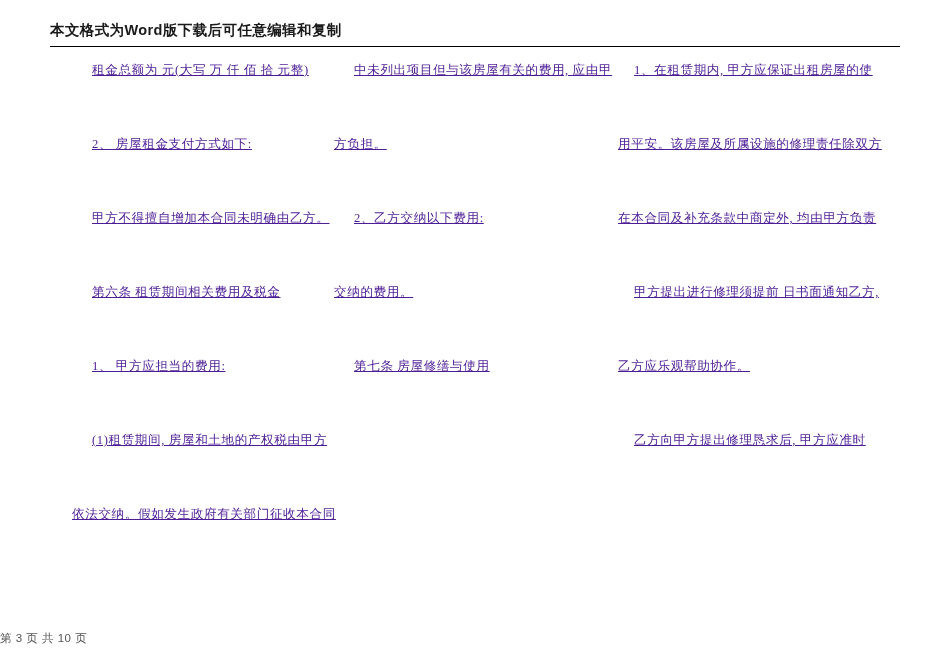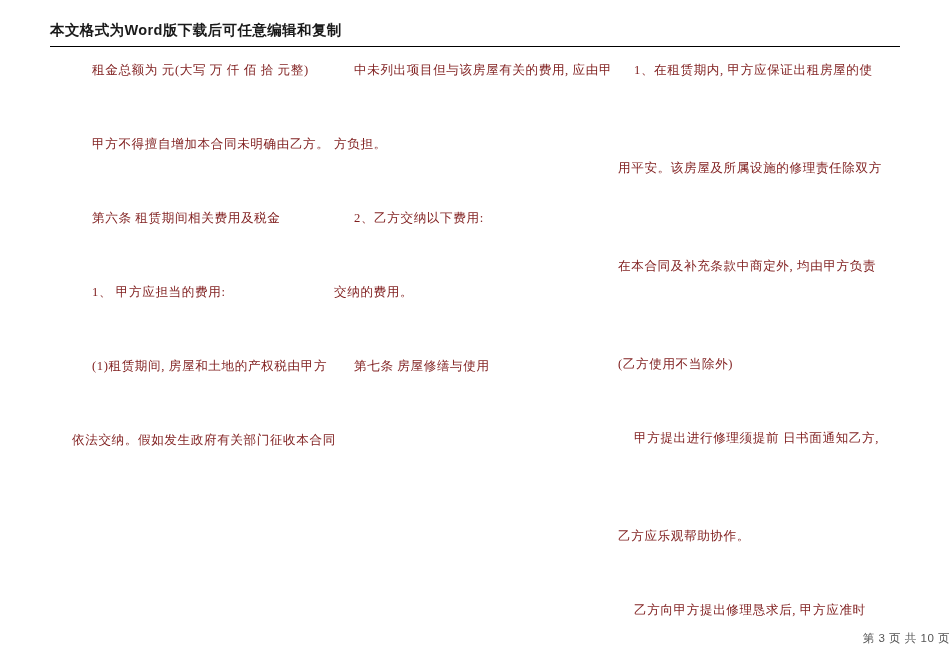--- a/index.html
+++ b/index.html
@@ -54,39 +54,40 @@
   }
   .col {
     width: 284px;
     box-sizing: border-box;
     padding-right: 10px;
   }
   .col .line {
     font-size: 12.6px;
     line-height: 1.35;
     letter-spacing: 0.6px;
-    color: #7f1d1d;
+    color: #4c1d95;
     height: 74px;
     white-space: nowrap;
     overflow: visible;
     font-family: "Liberation Serif", "DejaVu Serif", serif;
+    text-decoration: underline;
   }
   .col.col1 .line { padding-left: 42px; }
   .col.col2 .line { padding-left: 20px; }
   .col.col3 .line { padding-left: 16px; }
   .col.col1 .line.flush { padding-left: 22px !important; }
   .col.col2 .line.flush { padding-left: 0px !important; }
-  .col.col3 .line.flush { padding-left: 0px !important; margin-top: 24px; }
+  .col.col3 .line.flush { padding-left: 0px !important; }
 
   .footer {
     position: absolute;
     left: 0;
     bottom: 26px;
     width: 950px;
-    text-align: right;
+    text-align: left;
   }
   .footer-text {
     font-family: "Liberation Sans", "DejaVu Sans", sans-serif;
     font-size: 11.5px;
     color: #555555;
     letter-spacing: 0.5px;
   }
 </style>
 </head>
 <body>
@@ -95,40 +96,40 @@
 
   <div class="header">
     <div class="header-text">本文格式为Word版下载后可任意编辑和复制</div>
     <div class="header-rule"></div>
   </div>
 
   <div class="columns">
 
     <div class="col col1">
       <div class="line">租金总额为 元(大写 万 仟 佰 拾 元整)</div>
+      <div class="line">2、 房屋租金支付方式如下:</div>
       <div class="line">甲方不得擅自增加本合同未明确由乙方。</div>
       <div class="line">第六条 租赁期间相关费用及税金</div>
       <div class="line">1、 甲方应担当的费用:</div>
       <div class="line">(1)租赁期间, 房屋和土地的产权税由甲方</div>
       <div class="line flush">依法交纳。假如发生政府有关部门征收本合同</div>
     </div>
 
     <div class="col col2">
       <div class="line">中未列出项目但与该房屋有关的费用, 应由甲</div>
       <div class="line flush">方负担。</div>
       <div class="line">2、乙方交纳以下费用:</div>
       <div class="line flush">交纳的费用。</div>
       <div class="line">第七条 房屋修缮与使用</div>
     </div>
 
     <div class="col col3">
       <div class="line">1、在租赁期内, 甲方应保证出租房屋的使</div>
       <div class="line flush">用平安。该房屋及所属设施的修理责任除双方</div>
       <div class="line flush">在本合同及补充条款中商定外, 均由甲方负责</div>
-      <div class="line flush">(乙方使用不当除外)</div>
       <div class="line">甲方提出进行修理须提前 日书面通知乙方,</div>
       <div class="line flush">乙方应乐观帮助协作。</div>
       <div class="line">乙方向甲方提出修理恳求后, 甲方应准时</div>
     </div>
 
   </div>
 
   <div class="footer">
     <span class="footer-text">第 3 页 共 10 页</span>
   </div>

